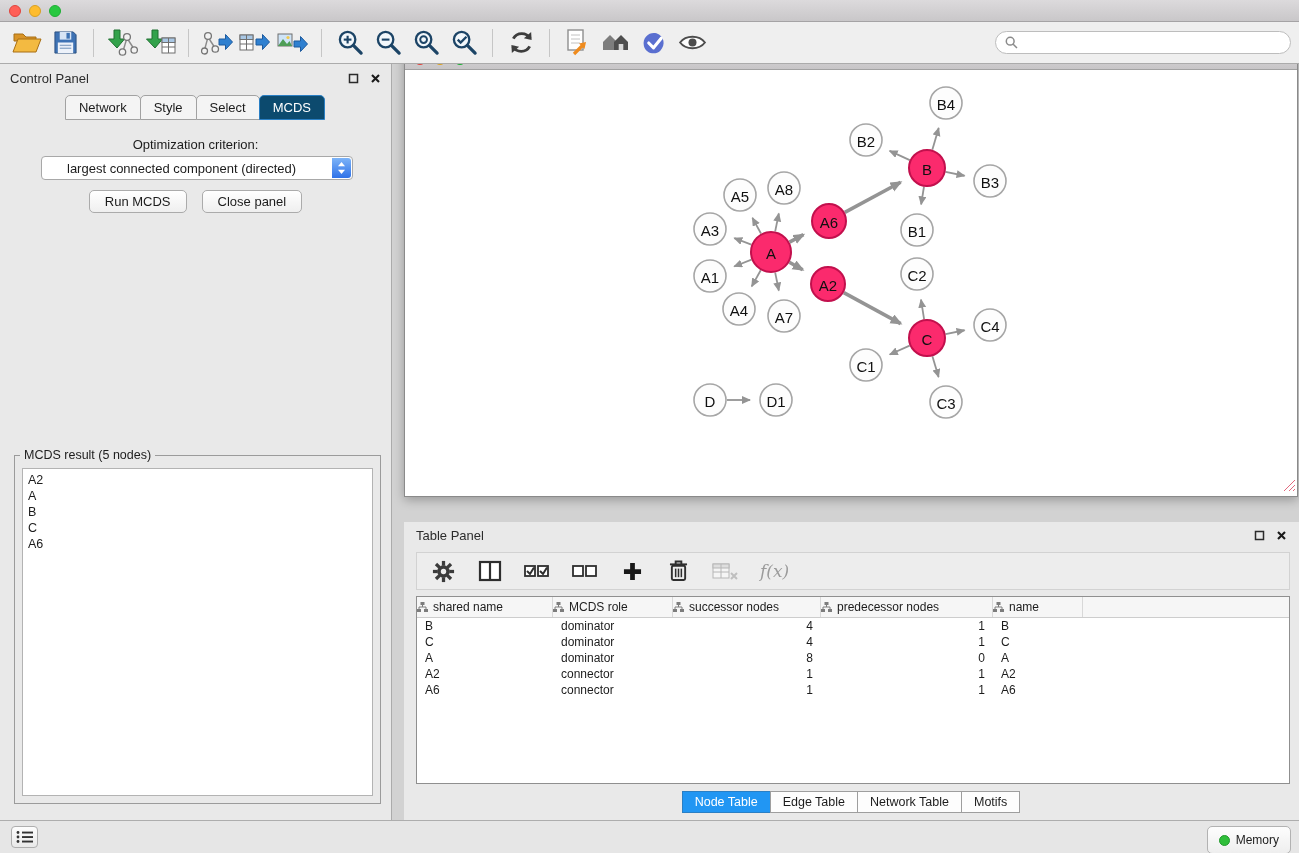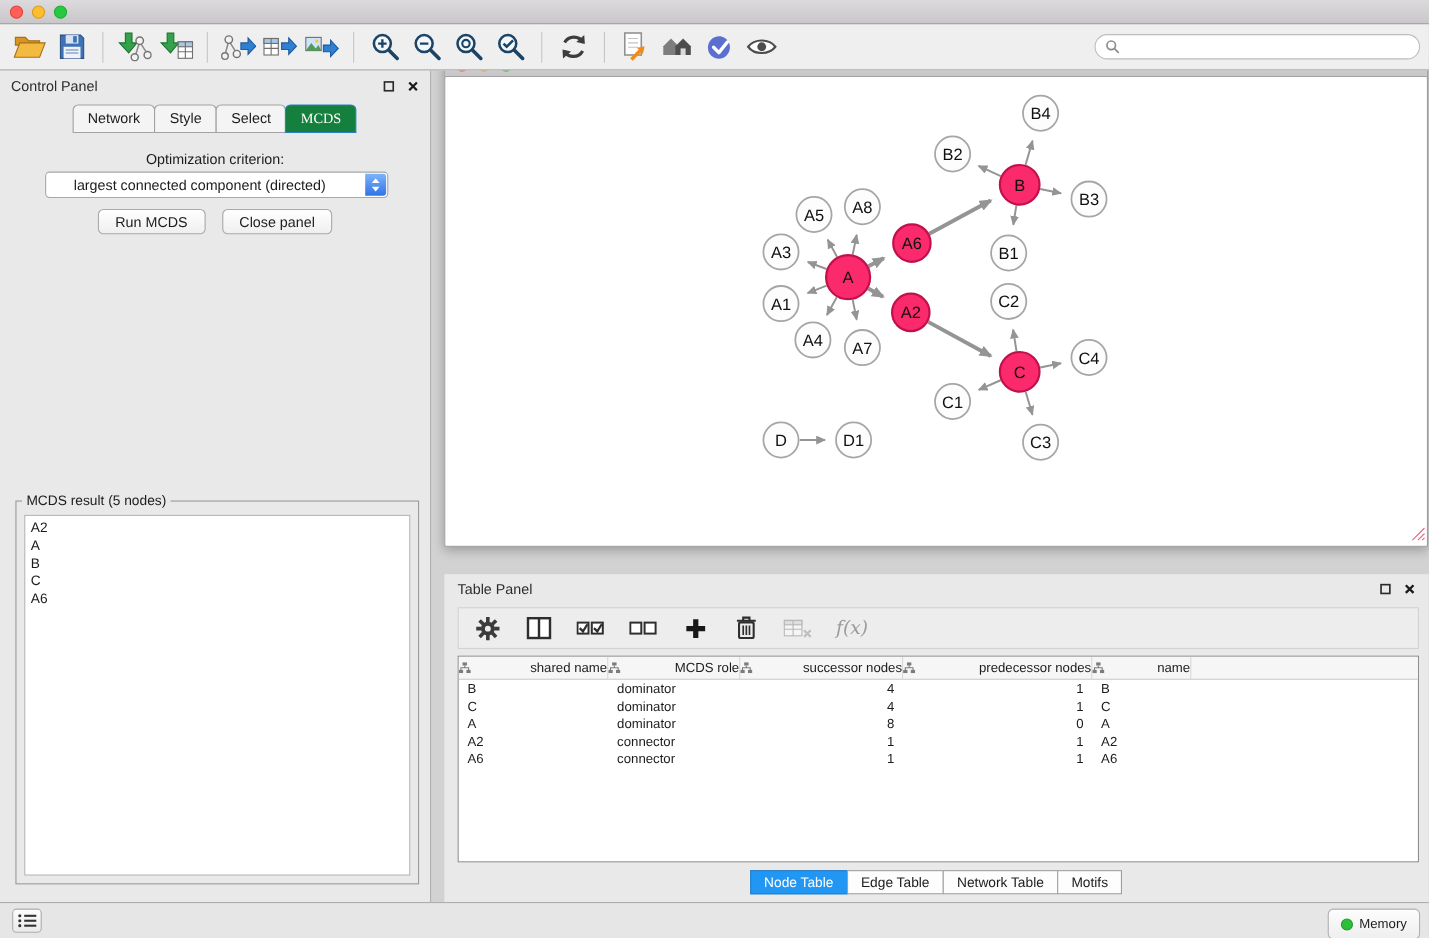--- a/index.html
+++ b/index.html
@@ -50,21 +50,21 @@
   .grip{position:absolute;right:1px;bottom:1px}
 
   
   .table-panel{position:absolute;left:404px;top:522px;width:895px;height:298px;background:#e9e9e9}
   .tp-header{height:26px;display:flex;align-items:center;padding:0 12px;font-size:13px;color:#2c2c2c}
   .tp-toolbar{position:absolute;top:30px;left:12px;right:9px;height:38px;background:#ededed;border:1px solid #d2d2d2;display:flex;align-items:center;gap:22px;padding:0 14px}
   .tp-tool{display:flex;align-items:center;justify-content:center;min-width:24px;cursor:default}
   .fx-label{font-family:"DejaVu Serif",serif;font-style:italic;font-size:17px;color:#9b9b9b}
   .tp-table{position:absolute;top:74px;left:12px;right:9px;bottom:36px;background:#fff;border:1px solid #8f8f8f;overflow:hidden}
   .thead{display:flex;height:21px;background:#f6f6f6;border-bottom:1px solid #cdcdcd;font-size:12px;color:#1c1c1c}
-  .th{display:flex;align-items:center;justify-content:space-between;gap:5px;border-right:1px solid #d8d8d8;height:100%;white-space:nowrap;cursor:default}
+  .th{display:flex;align-items:center;justify-content:flex-start;gap:5px;border-right:1px solid #d8d8d8;height:100%;white-space:nowrap;cursor:default}
   .tbody{font-size:12px}
   .tr{display:flex;height:16px;align-items:center;cursor:default}
   .td{padding:0 8px;white-space:nowrap;overflow:hidden}
   .td.num{text-align:right}
   .col0{width:136px}.col1{width:120px}.col2{width:148px}.col3{width:172px}.col4{width:90px}
   .tp-tabs{position:absolute;bottom:7px;left:0;right:0;display:flex;justify-content:center}
   .tp-tab{padding:3px 12px;font-size:12.5px;background:#fdfdfd;border:1px solid #9e9e9e;margin-left:-1px;color:#1c1c1c;cursor:default}
   .tp-tab.active{color:#fff;border-color:#2a7fc4}
 
   
@@ -242,21 +242,21 @@
           <svg width="11" height="11" viewBox="0 0 11 11">
             <path d="M2 2 L9 9 M9 2 L2 9" stroke="#1a1a1a" stroke-width="2.1"></path>
           </svg>
         </span>
     </span>
   </div>
   <div class="cp-tabs">
       <div class="cp-tab">Network</div>
       <div class="cp-tab">Style</div>
       <div class="cp-tab">Select</div>
-      <div class="cp-tab active" style="background: #15803d; font-family: Liberation Serif, serif;">MCDS</div>
+      <div class="cp-tab active" style="background: #0c4a6e;">MCDS</div>
     </div>
   <div class="cp-opt-label">Optimization criterion:</div>
   <div class="cp-select">
     <span>largest connected component (directed)</span>
     <span class="stepper">
         <svg width="9" height="14" viewBox="0 0 9 14">
           <path d="M4.5 1 L8 5.3 H1 z" fill="#fff"></path>
           <path d="M4.5 13 L1 8.7 H8 z" fill="#fff"></path>
         </svg>
       </span>

